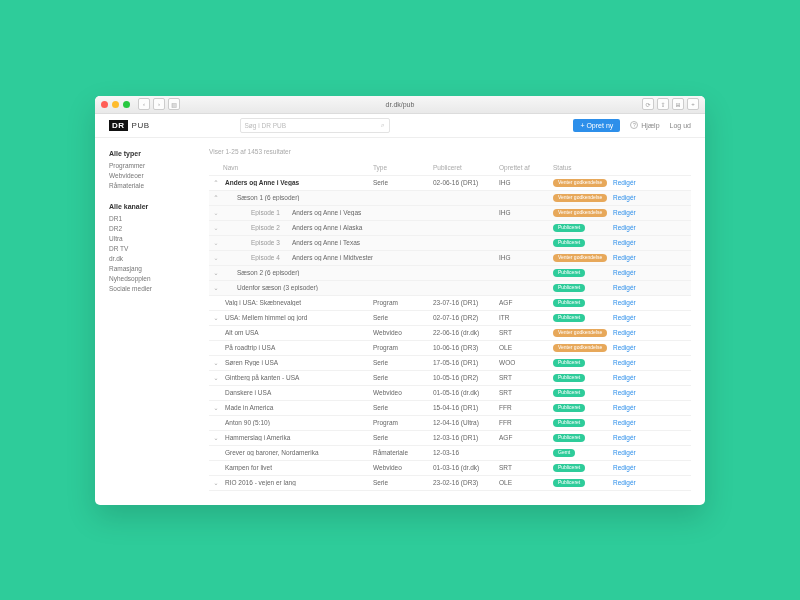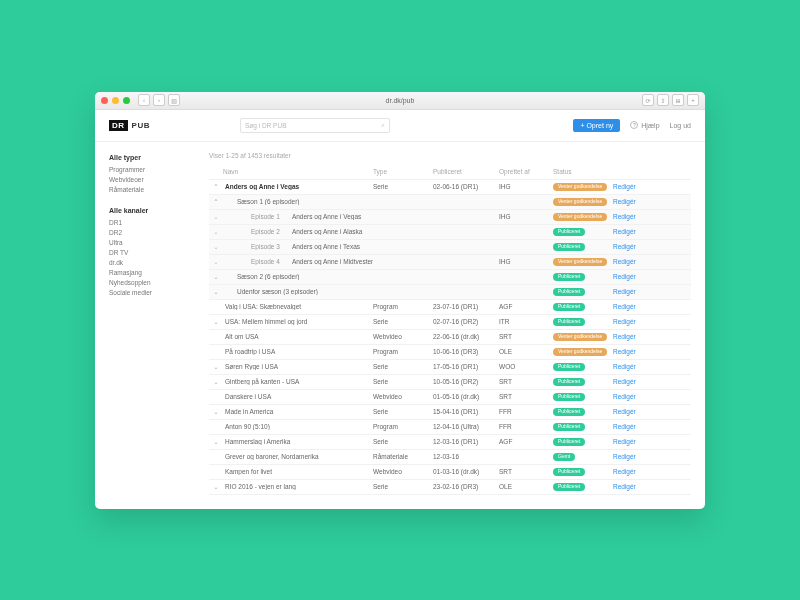--- a/index.html
+++ b/index.html
@@ -42,26 +42,26 @@
     font-size:6px; background:#fdfdfd;
   }
   .titlebar-url {
     position:absolute; left:50%; transform:translateX(-50%);
     font-size:7px; color:#666; font-weight:500;
   }
   .tl-right { margin-left:auto; display:flex; gap:3px; }
   
   .content { display:flex; flex-direction:column; }
   .topbar {
-    height:32px; border-bottom:1px solid #eee;
+    height:24px; border-bottom:1px solid #eee;
     display:flex; align-items:center; padding:0 14px;
   }
   .logo { display:flex; align-items:center; gap:4px; font-weight:700; letter-spacing:.5px; }
   .logo-box { background:#111; color:#fff; padding:1px 3px; font-size:8px; }
-  .logo-sub { font-size:8px; color:#333; font-weight:700; }
+  .logo-sub { font-size:8px; color:#333; font-weight:400; }
   .search {
     margin-left: 90px;
     flex: 0 0 150px;
     height:15px; border:1px solid #e3e3e3; border-radius:2px;
     display:flex; align-items:center; padding:0 4px; color:#bbb; font-size:6.5px;
     justify-content: space-between;
   }
   .top-actions { margin-left:auto; display:flex; align-items:center; gap:10px; font-size:7px; }
   .btn-primary {
     background:#2d8fea; color:#fff; border-radius:2px; padding:3px 7px; font-size:7px;

